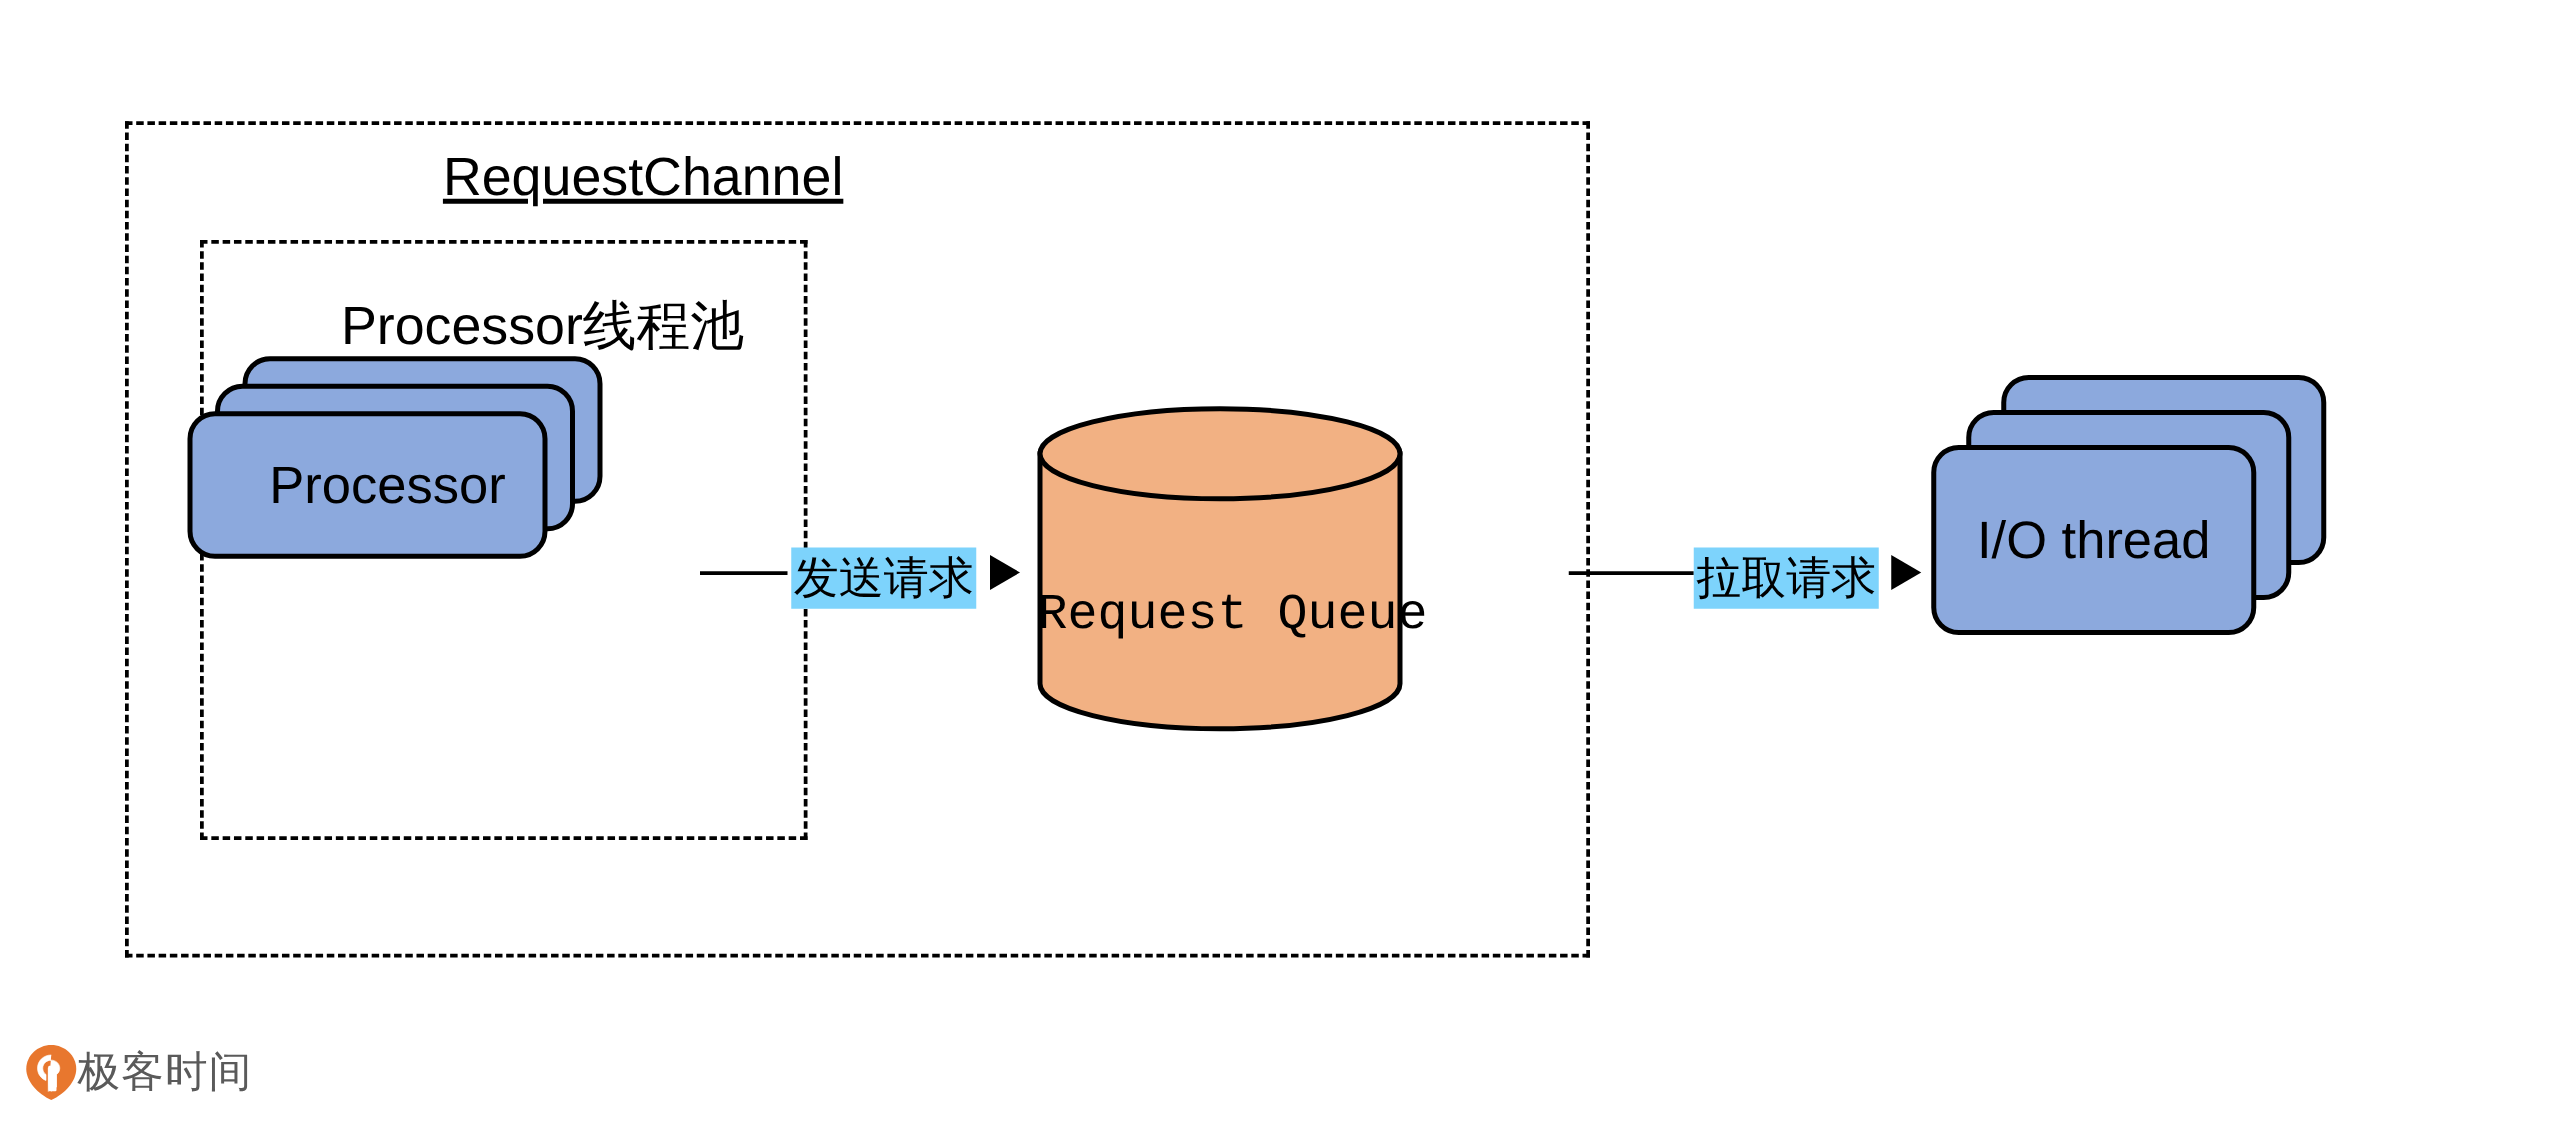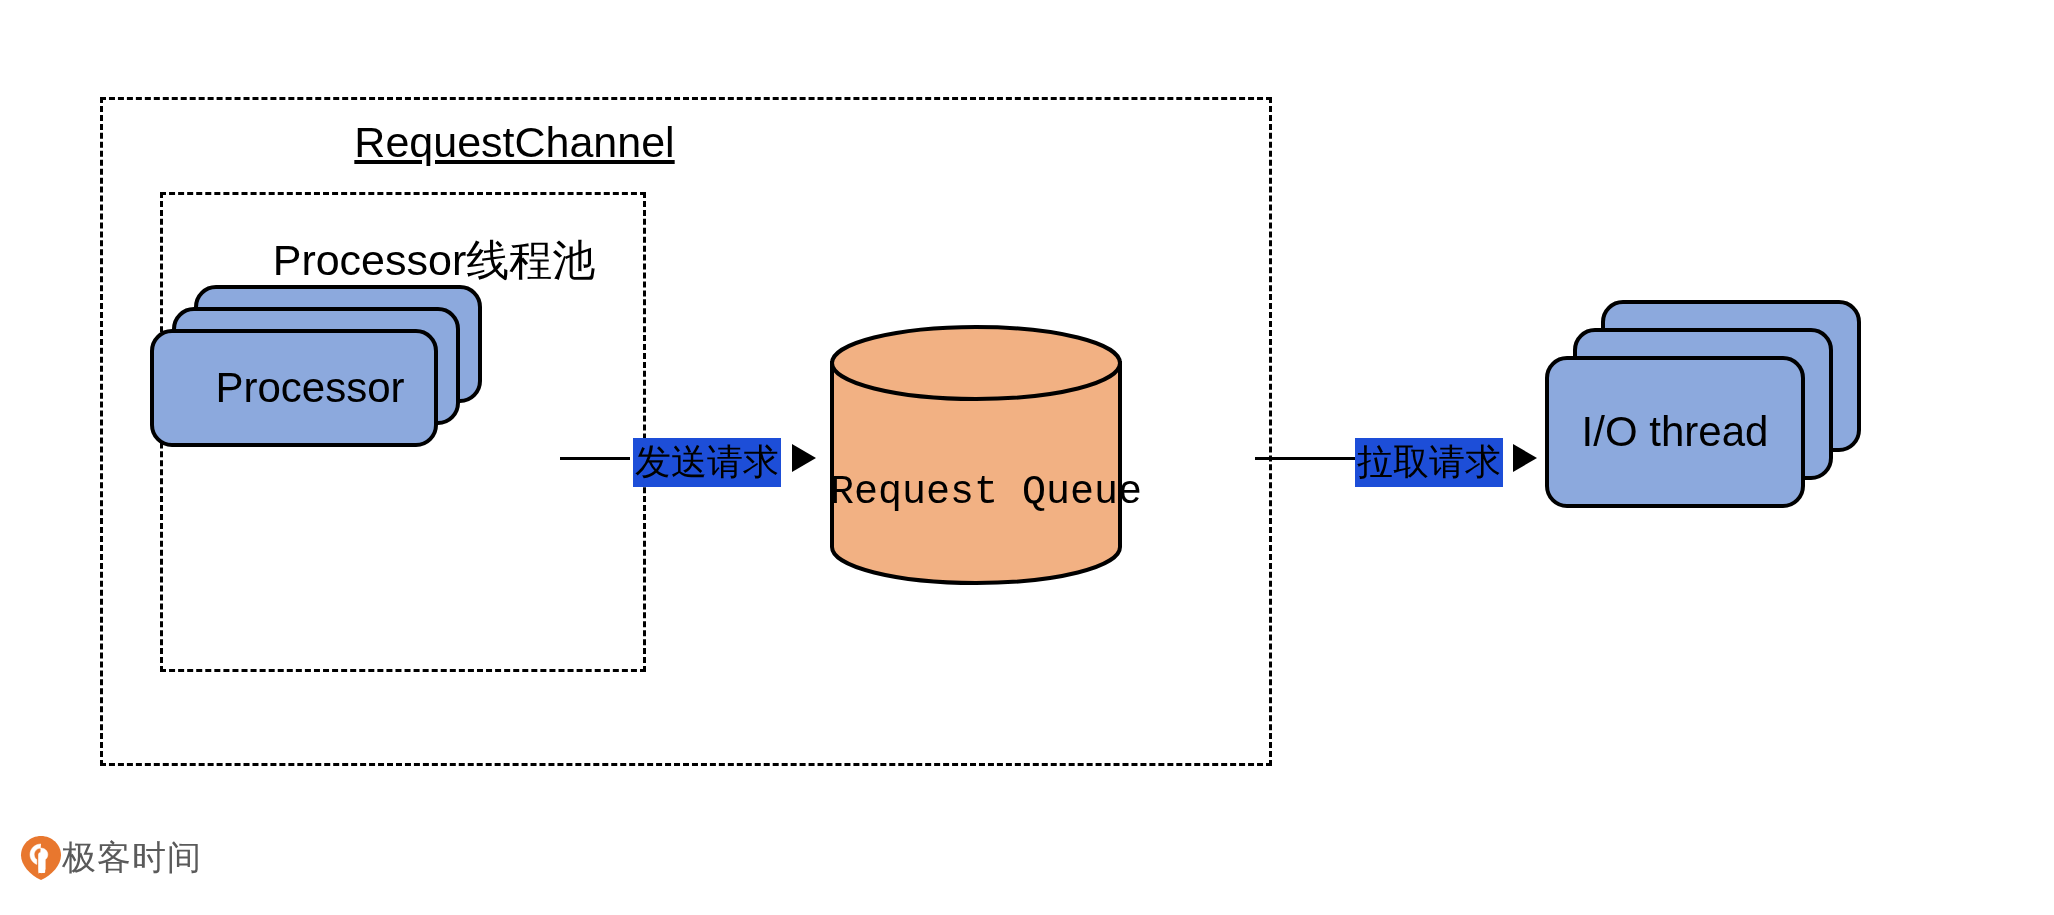--- a/index.html
+++ b/index.html
@@ -143,21 +143,21 @@
     height: 0;
     border-top: 14px solid transparent;
     border-bottom: 14px solid transparent;
     border-left: 24px solid #000000;
   }
   .arrow-label {
     position: absolute;
     font-size: 36px;
     color: #000000;
     white-space: nowrap;
-    background: #1d4ed8;
+    background: #7dd3fc;
     padding: 0 2px;
     font-family: "Liberation Sans", sans-serif;
   }
 
   
   #arrow-send { left: 560px; top: 440px; width: 270px; height: 40px; }
   #arrow-send .arrow-line { left: 0px; top: 17px; width: 70px; }
   #arrow-send .arrow-label { left: 73px; top: -2px; }
   #arrow-send .arrow-head { left: 232px; top: 4px; }
 

